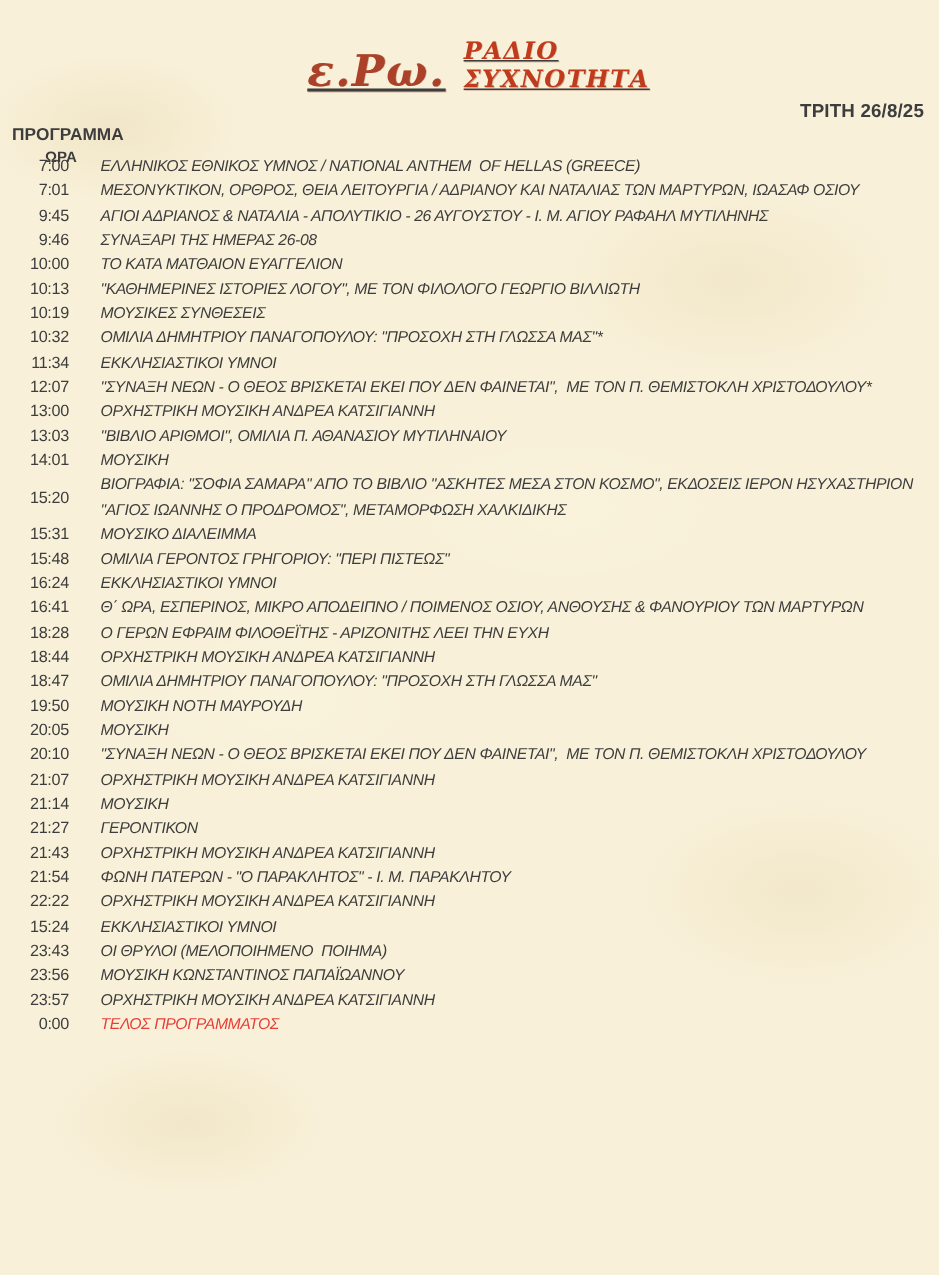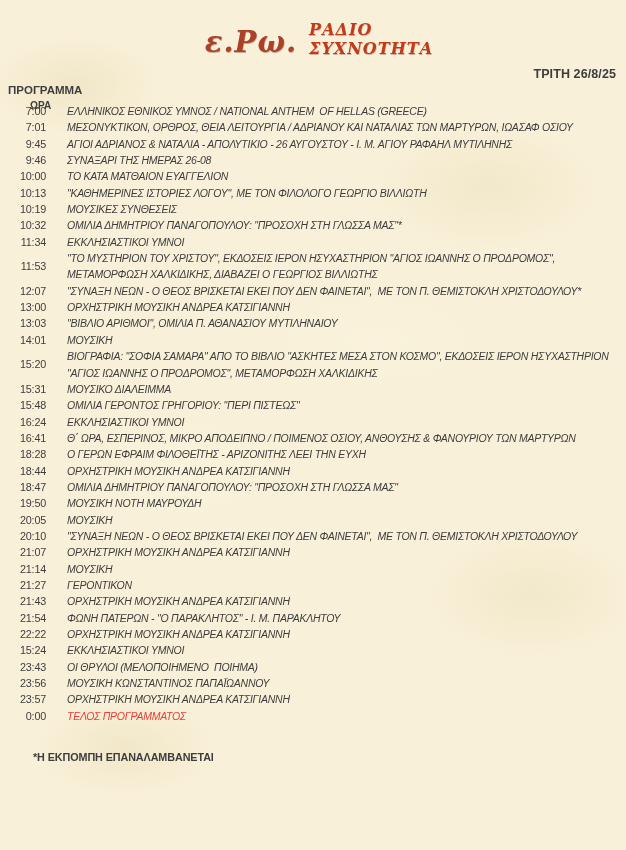--- a/index.html
+++ b/index.html
@@ -19,21 +19,21 @@
       radial-gradient(ellipse 120px 70px at 12% 10%, rgba(224,206,160,.30), transparent 70%),
       radial-gradient(ellipse 160px 90px at 78% 22%, rgba(224,206,160,.25), transparent 70%),
       radial-gradient(ellipse 140px 80px at 30% 55%, rgba(255,250,230,.35), transparent 70%),
       radial-gradient(ellipse 150px 90px at 85% 70%, rgba(224,206,160,.25), transparent 70%),
       radial-gradient(ellipse 130px 70px at 20% 88%, rgba(224,206,160,.28), transparent 70%),
       radial-gradient(ellipse 170px 80px at 60% 40%, rgba(255,250,230,.30), transparent 70%);
   }
   .page{width:626px;height:850px;padding:12px 10px 0 8px;position:relative;}
 
   
-  .logo-row{display:flex;justify-content:center;align-items:center;gap:12px;height:50px;margin-left:14px;}
+  .logo-row{display:flex;justify-content:center;align-items:flex-end;gap:12px;height:50px;margin-left:14px;text-decoration:underline;}
   .logo-script{
     font-family:"DejaVu Serif",serif;
     font-style:italic;font-weight:bold;
     font-size:29px;line-height:1;
     color:var(--logo-red);
     margin-top:11px;letter-spacing:1px;
     text-shadow:0.5px 0.5px 0 rgba(120,40,20,.35);
   }
   .logo-station{
     font-family:"DejaVu Serif",serif;
@@ -114,24 +114,20 @@
       </div>
       <div class="row">
         <div class="time">10:32</div>
         <div class="prog">ΟΜΙΛΙΑ ΔΗΜΗΤΡΙΟΥ ΠΑΝΑΓΟΠΟΥΛΟΥ: "ΠΡΟΣΟΧΗ ΣΤΗ ΓΛΩΣΣΑ ΜΑΣ"*</div>
       </div>
       <div class="row">
         <div class="time">11:34</div>
         <div class="prog">ΕΚΚΛΗΣΙΑΣΤΙΚΟΙ ΥΜΝΟΙ</div>
       </div>
       <div class="row">
-        <div class="time">11:53</div>
-        <div class="prog">"ΤΟ ΜΥΣΤΗΡΙΟΝ ΤΟΥ ΧΡΙΣΤΟΥ", ΕΚΔΟΣΕΙΣ ΙΕΡΟΝ ΗΣΥΧΑΣΤΗΡΙΟΝ "ΑΓΙΟΣ ΙΩΑΝΝΗΣ Ο ΠΡΟΔΡΟΜΟΣ", ΜΕΤΑΜΟΡΦΩΣΗ ΧΑΛΚΙΔΙΚΗΣ, ΔΙΑΒΑΖΕΙ Ο ΓΕΩΡΓΙΟΣ ΒΙΛΛΙΩΤΗΣ</div>
-      </div>
-      <div class="row">
         <div class="time">12:07</div>
         <div class="prog">"ΣΥΝΑΞΗ ΝΕΩΝ - Ο ΘΕΟΣ ΒΡΙΣΚΕΤΑΙ ΕΚΕΙ ΠΟΥ ΔΕΝ ΦΑΙΝΕΤΑΙ",  ΜΕ ΤΟΝ Π. ΘΕΜΙΣΤΟΚΛΗ ΧΡΙΣΤΟΔΟΥΛΟΥ*</div>
       </div>
       <div class="row">
         <div class="time">13:00</div>
         <div class="prog">ΟΡΧΗΣΤΡΙΚΗ ΜΟΥΣΙΚΗ ΑΝΔΡΕΑ ΚΑΤΣΙΓΙΑΝΝΗ</div>
       </div>
       <div class="row">
         <div class="time">13:03</div>
         <div class="prog">"ΒΙΒΛΙΟ ΑΡΙΘΜΟΙ", ΟΜΙΛΙΑ Π. ΑΘΑΝΑΣΙΟΥ ΜΥΤΙΛΗΝΑΙΟΥ</div>
@@ -223,15 +219,14 @@
       <div class="row">
         <div class="time">23:57</div>
         <div class="prog">ΟΡΧΗΣΤΡΙΚΗ ΜΟΥΣΙΚΗ ΑΝΔΡΕΑ ΚΑΤΣΙΓΙΑΝΝΗ</div>
       </div>
       <div class="row">
         <div class="time">0:00</div>
         <div class="prog hl">ΤΕΛΟΣ ΠΡΟΓΡΑΜΜΑΤΟΣ</div>
       </div>
     </div>
 
-  <div class="footer-note">*Η ΕΚΠΟΜΠΗ ΕΠΑΝΑΛΑΜΒΑΝΕΤΑΙ</div>
 
 </div>
 
 </body></html>

